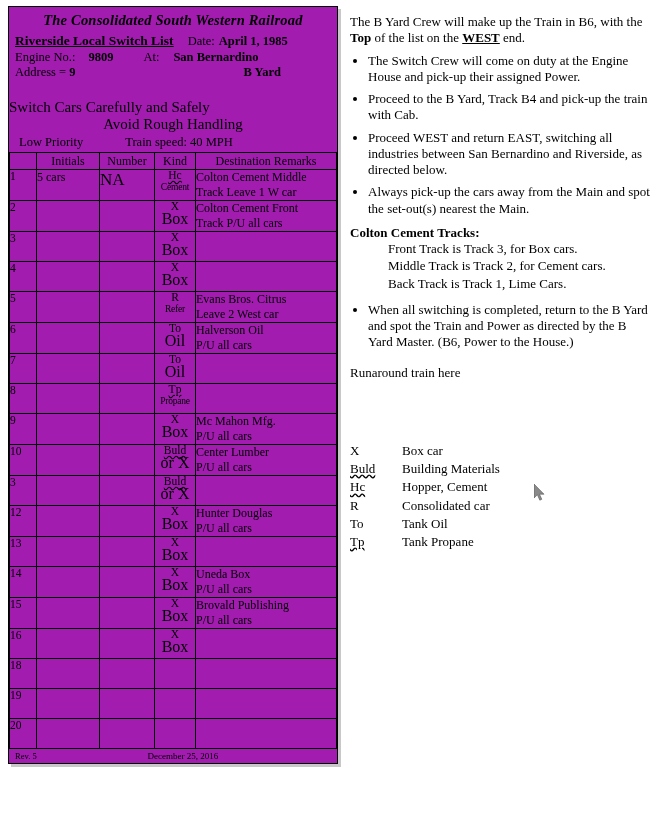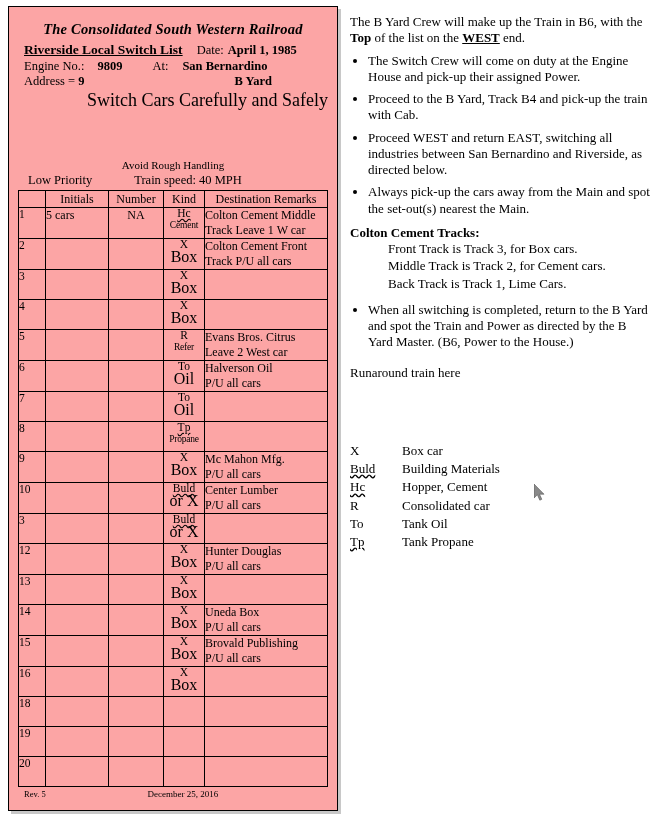--- a/index.html
+++ b/index.html
@@ -25,22 +25,22 @@
   
   .left {
     position: absolute;
     left: 8px;
     top: 6px;
     width: 330px;
   }
   .card {
     border: 1px solid #000;
     box-shadow: 3px 3px 0 #c8c8c8;
-    background: #fca5a5;
-    padding: 9px;
+    background: #a21caf;
+    padding: 0;
   }
   .rr-title {
     text-align: center;
     font-family: "Liberation Serif", serif;
     font-weight: bold;
     font-style: italic;
     font-size: 14.5px;
     padding: 5px 4px 3px 4px;
     letter-spacing: .2px;
   }
@@ -76,29 +76,28 @@
   }
   .addr-lbl { white-space: nowrap; }
   .addr-val { font-weight: bold; margin-left: 3px; }
   .byard {
     font-weight: bold;
     margin-left: auto;
     margin-right: 50px;
     white-space: nowrap;
   }
   .center-note {
-    text-align: right;
-    font-size: 18px;
-    margin-top: 1px;
+    text-align: left;
+    font-size: 15px;
+    margin-top: 19px;
   }
   .center-note2 {
     text-align: center;
-    font-size: 11px;
+    font-size: 15px;
     margin-bottom: 2px;
-    margin-top: 48px;
   }
   .prio-row {
     display: flex;
     font-size: 12.5px;
     padding: 0 6px 2px 10px;
   }
   .prio-speed { margin-left: 42px; white-space: nowrap;}
 
   table.switch {
     border-collapse: collapse;
@@ -138,21 +137,21 @@
     text-align: center;
     font-size: 11.5px;
     line-height: 11.5px;
     padding-top: 2px;
   }
   td.kind .k1 { display:block; }
   td.kind .k2 { display:block; font-size: 16px;}
   td.kind .small { font-size: 9.5px; letter-spacing:-.2px;}
   .row-h { height: 30px; }
   td.init { font-size: 12px; padding-left: 6px; vertical-align: bottom; }
-  td.numb { font-size: 12px; text-align: center; vertical-align: bottom;}
+  td.numb { font-size: 17px; vertical-align: bottom;}
   .dest-l1 { display:block; }
   .dest-l2 { display:block; }
   .u { text-decoration: underline; }
   .sq { text-decoration: underline; text-decoration-style: wavy;}
 
   .footer-row {
     display: flex;
     font-size: 8.5px;
     padding: 2px 8px 2px 6px;
     border-top: 0;

